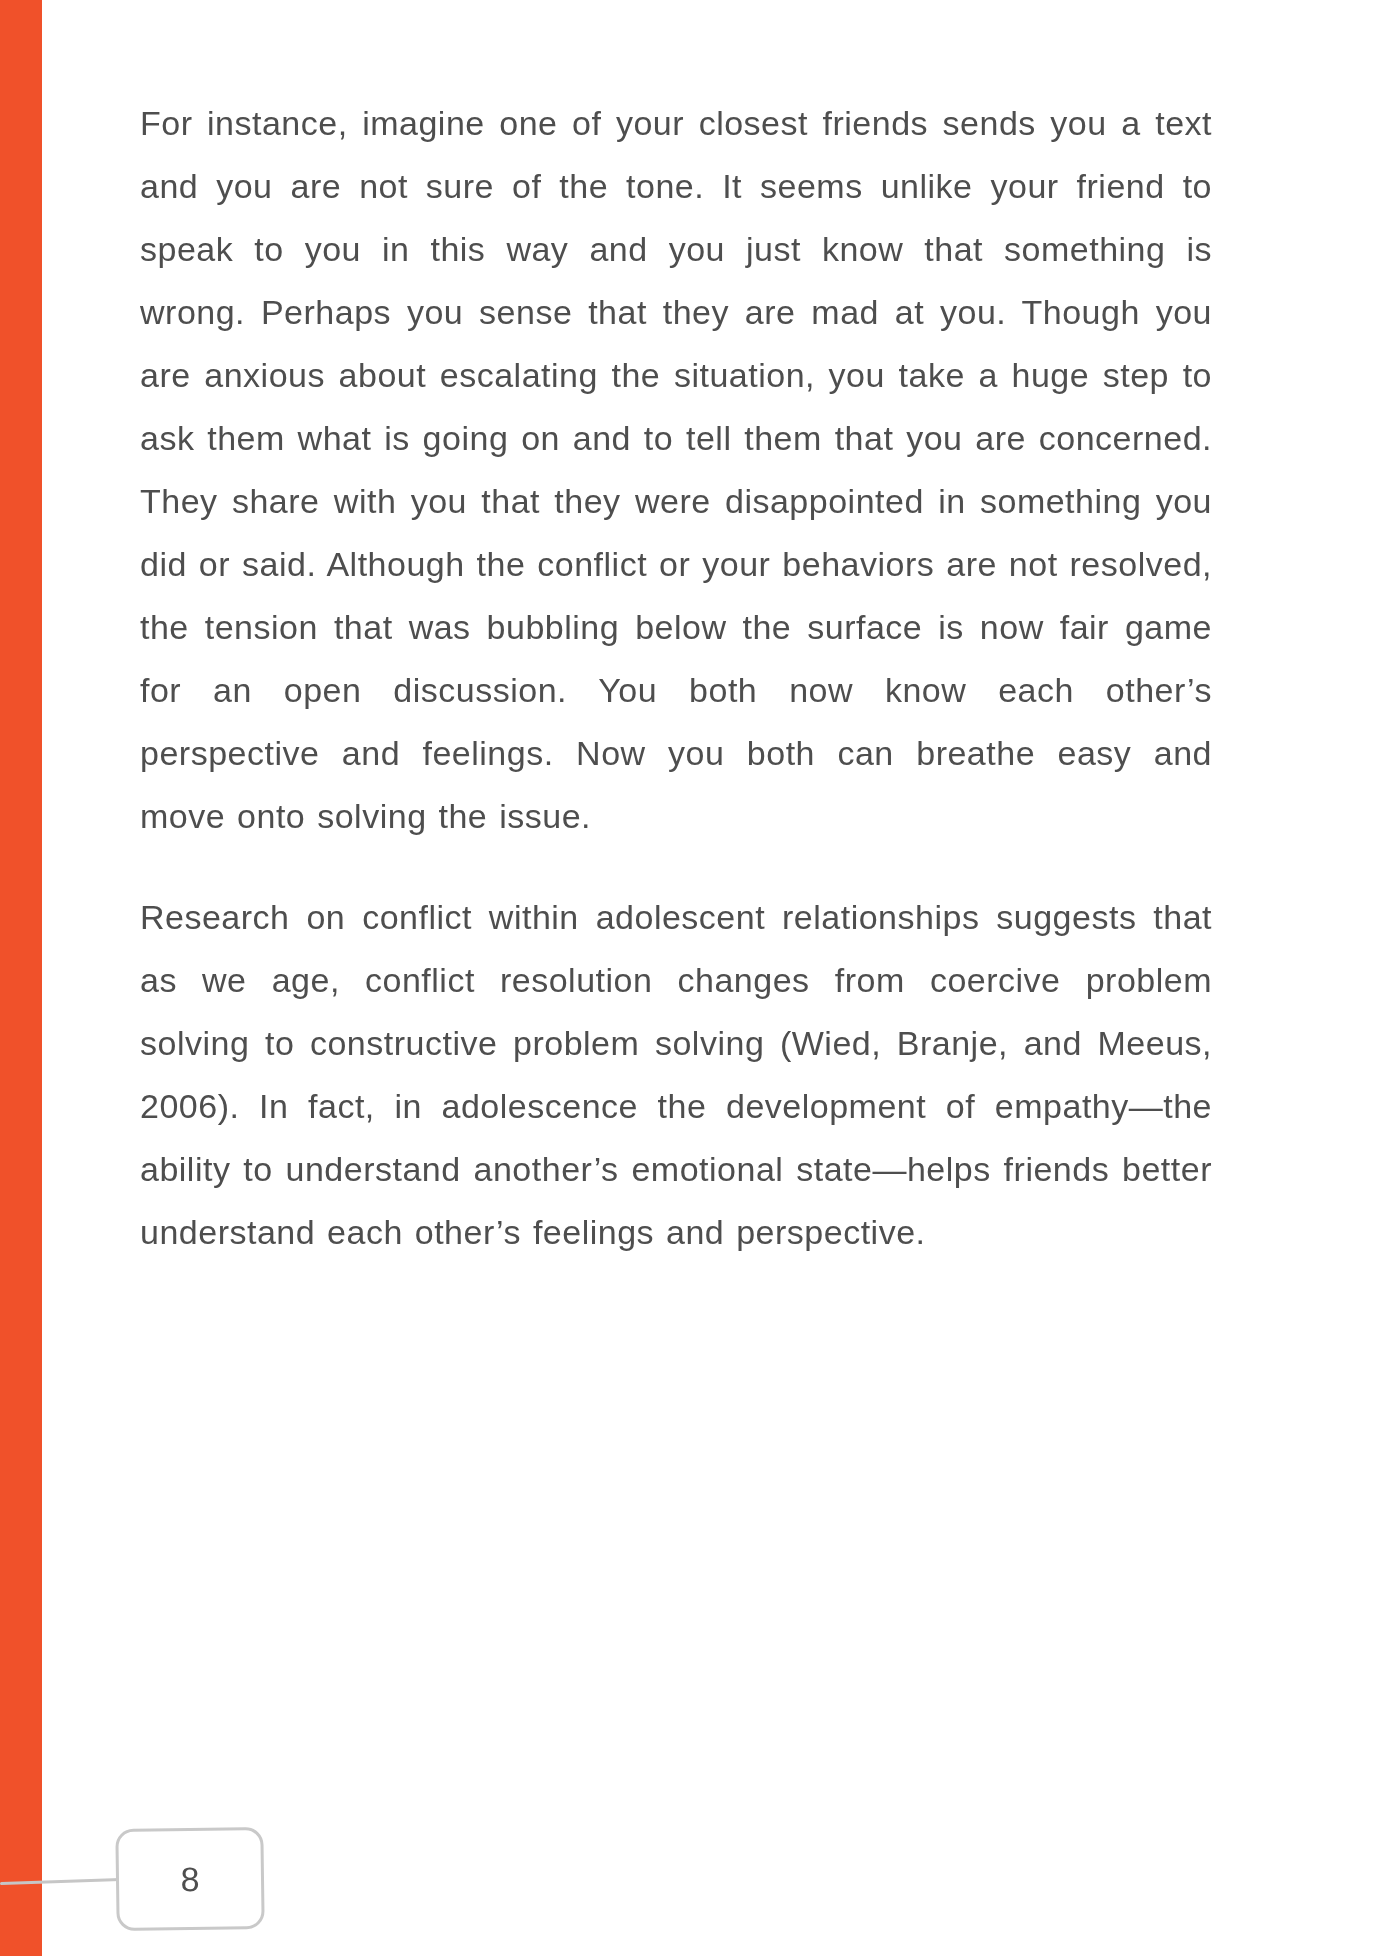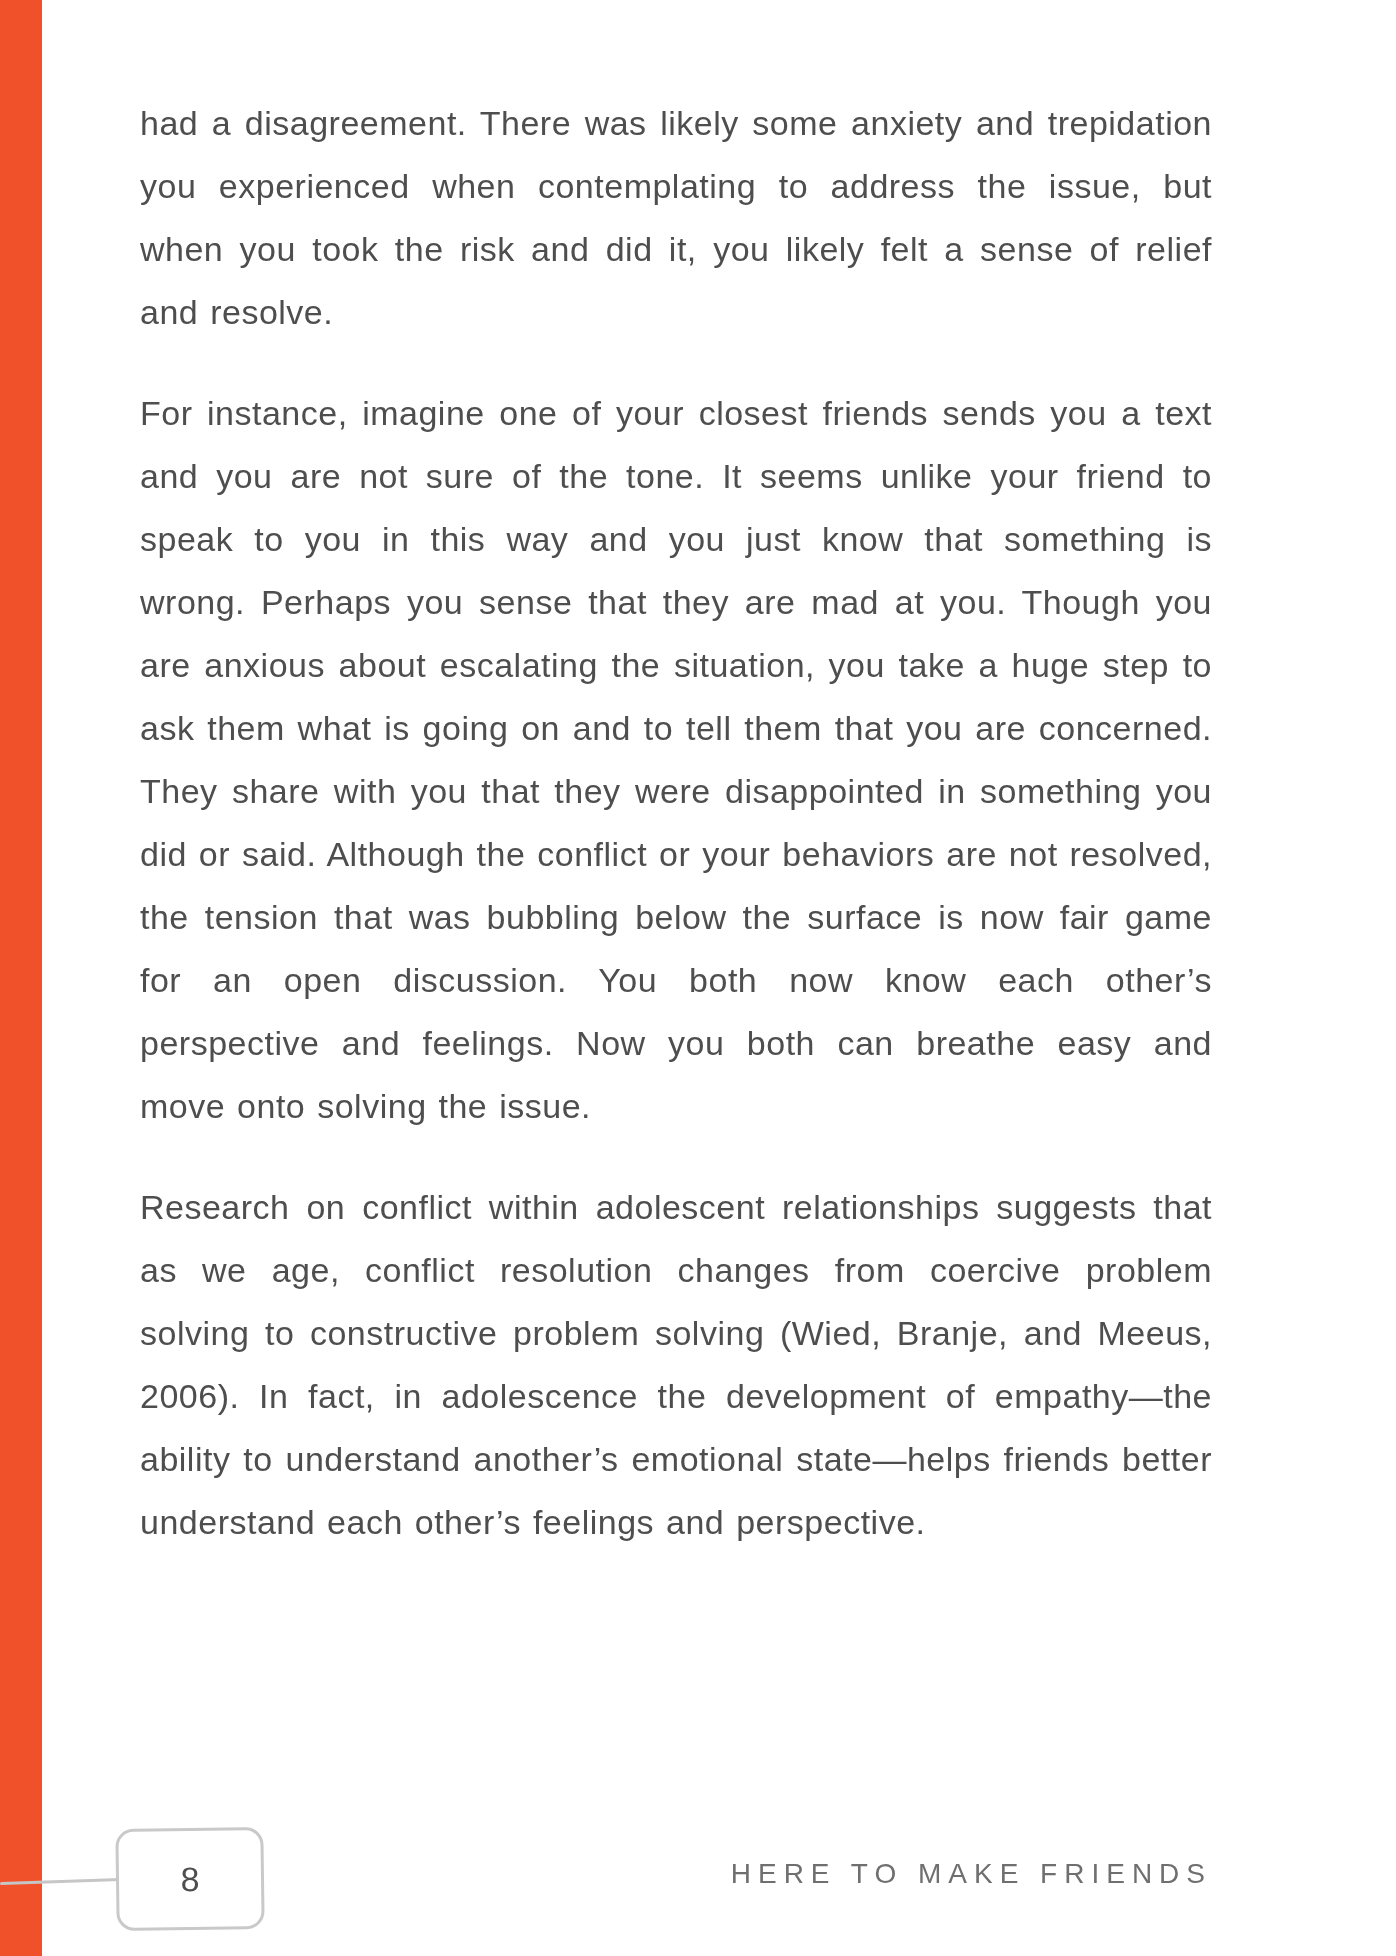--- a/index.html
+++ b/index.html
@@ -84,24 +84,22 @@
     color: #6f6f6f;
     white-space: nowrap;
   }
 </style>
 </head>
 <body>
 
 <div class="accent-strip"></div>
 
 <div class="content">
-  <p>had a disagreement. There was likely some anxiety and trepidation you experienced when contemplating to address the issue, but when you took the risk and did it, you likely felt a sense of relief and resolve.</p>
   <p>For instance, imagine one of your closest friends sends you a text and you are not sure of the tone. It seems unlike your friend to speak to you in this way and you just know that something is wrong. Perhaps you sense that they are mad at you. Though you are anxious about escalating the situation, you take a huge step to ask them what is going on and to tell them that you are concerned. They share with you that they were disappointed in something you did or said. Although the conflict or your behaviors are not resolved, the tension that was bubbling below the surface is now fair game for an open discussion. You both now know each other’s perspective and feelings. Now you both can breathe easy and move onto solving the issue.</p>
   <p>Research on conflict within adolescent relationships suggests that as we age, conflict resolution changes from coercive problem solving to constructive problem solving (Wied, Branje, and Meeus, 2006). In fact, in adolescence the development of empathy—the ability to understand another’s emotional state—helps friends better understand each other’s feelings and perspective.</p>
 </div>
 
 <div class="footer">
   <div class="footer-line"></div>
   <div class="page-num-box">
     <span class="page-num">8</span>
   </div>
-  <div class="running-title">HERE TO MAKE FRIENDS</div>
 </div>
 
 </body></html>

